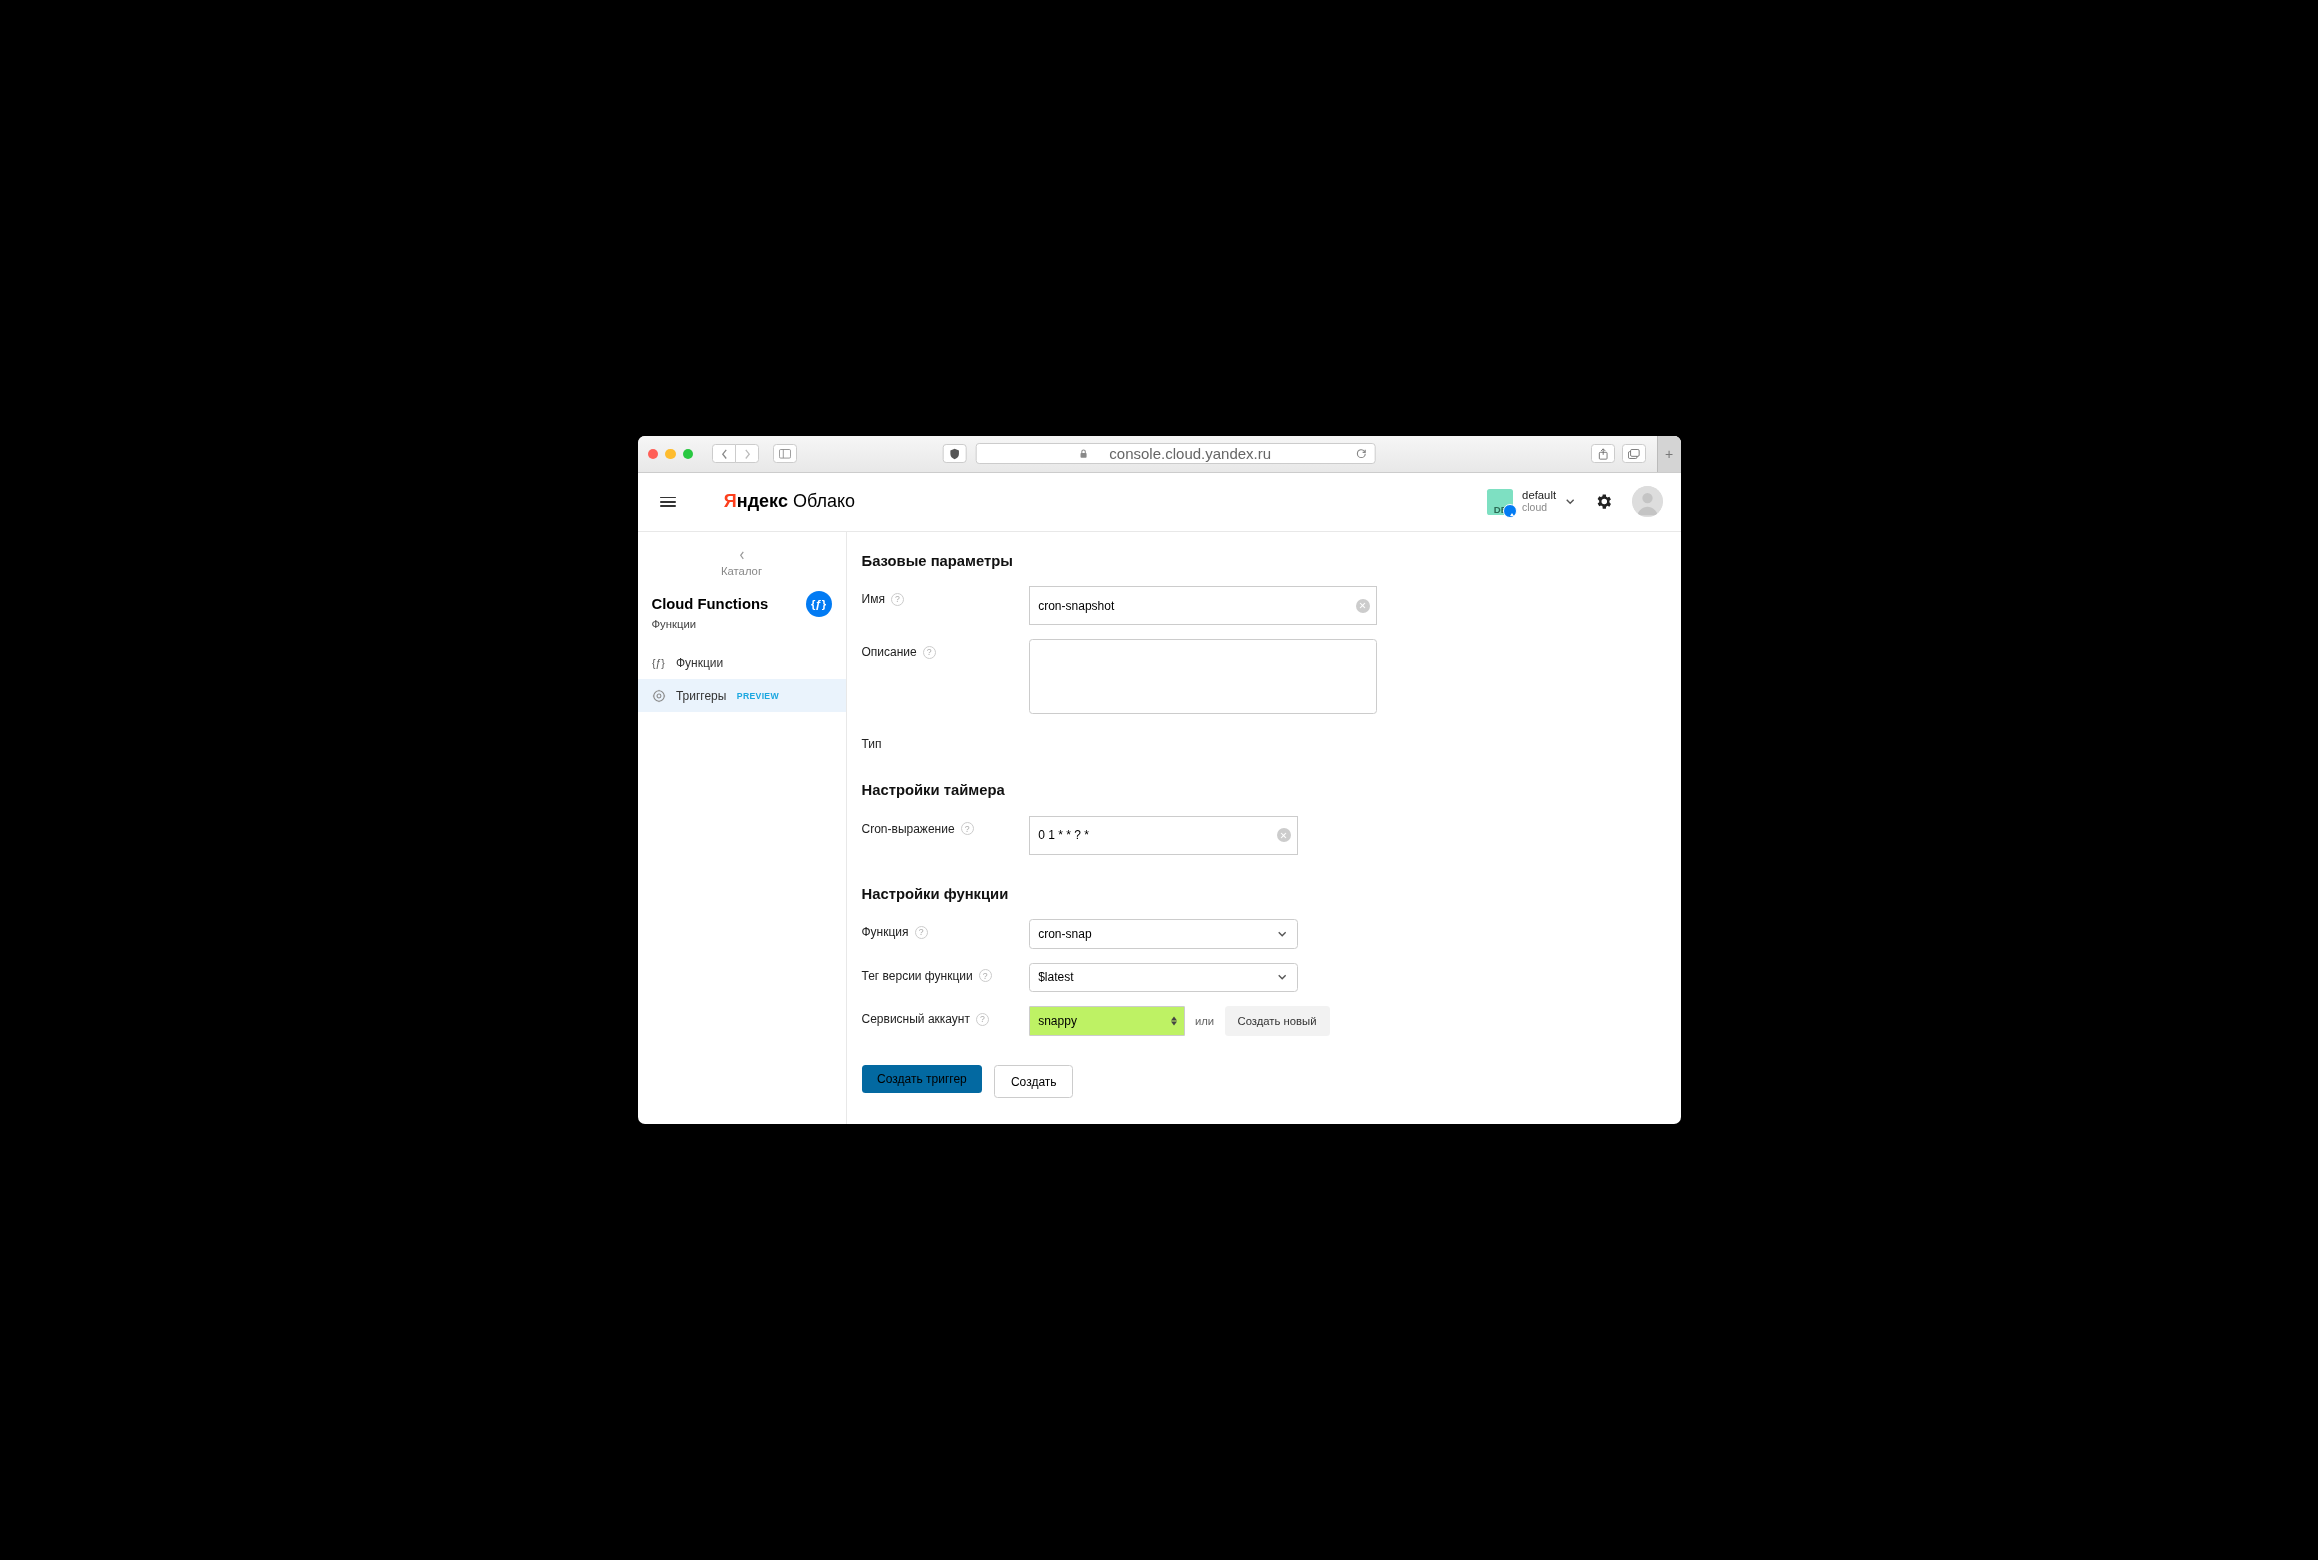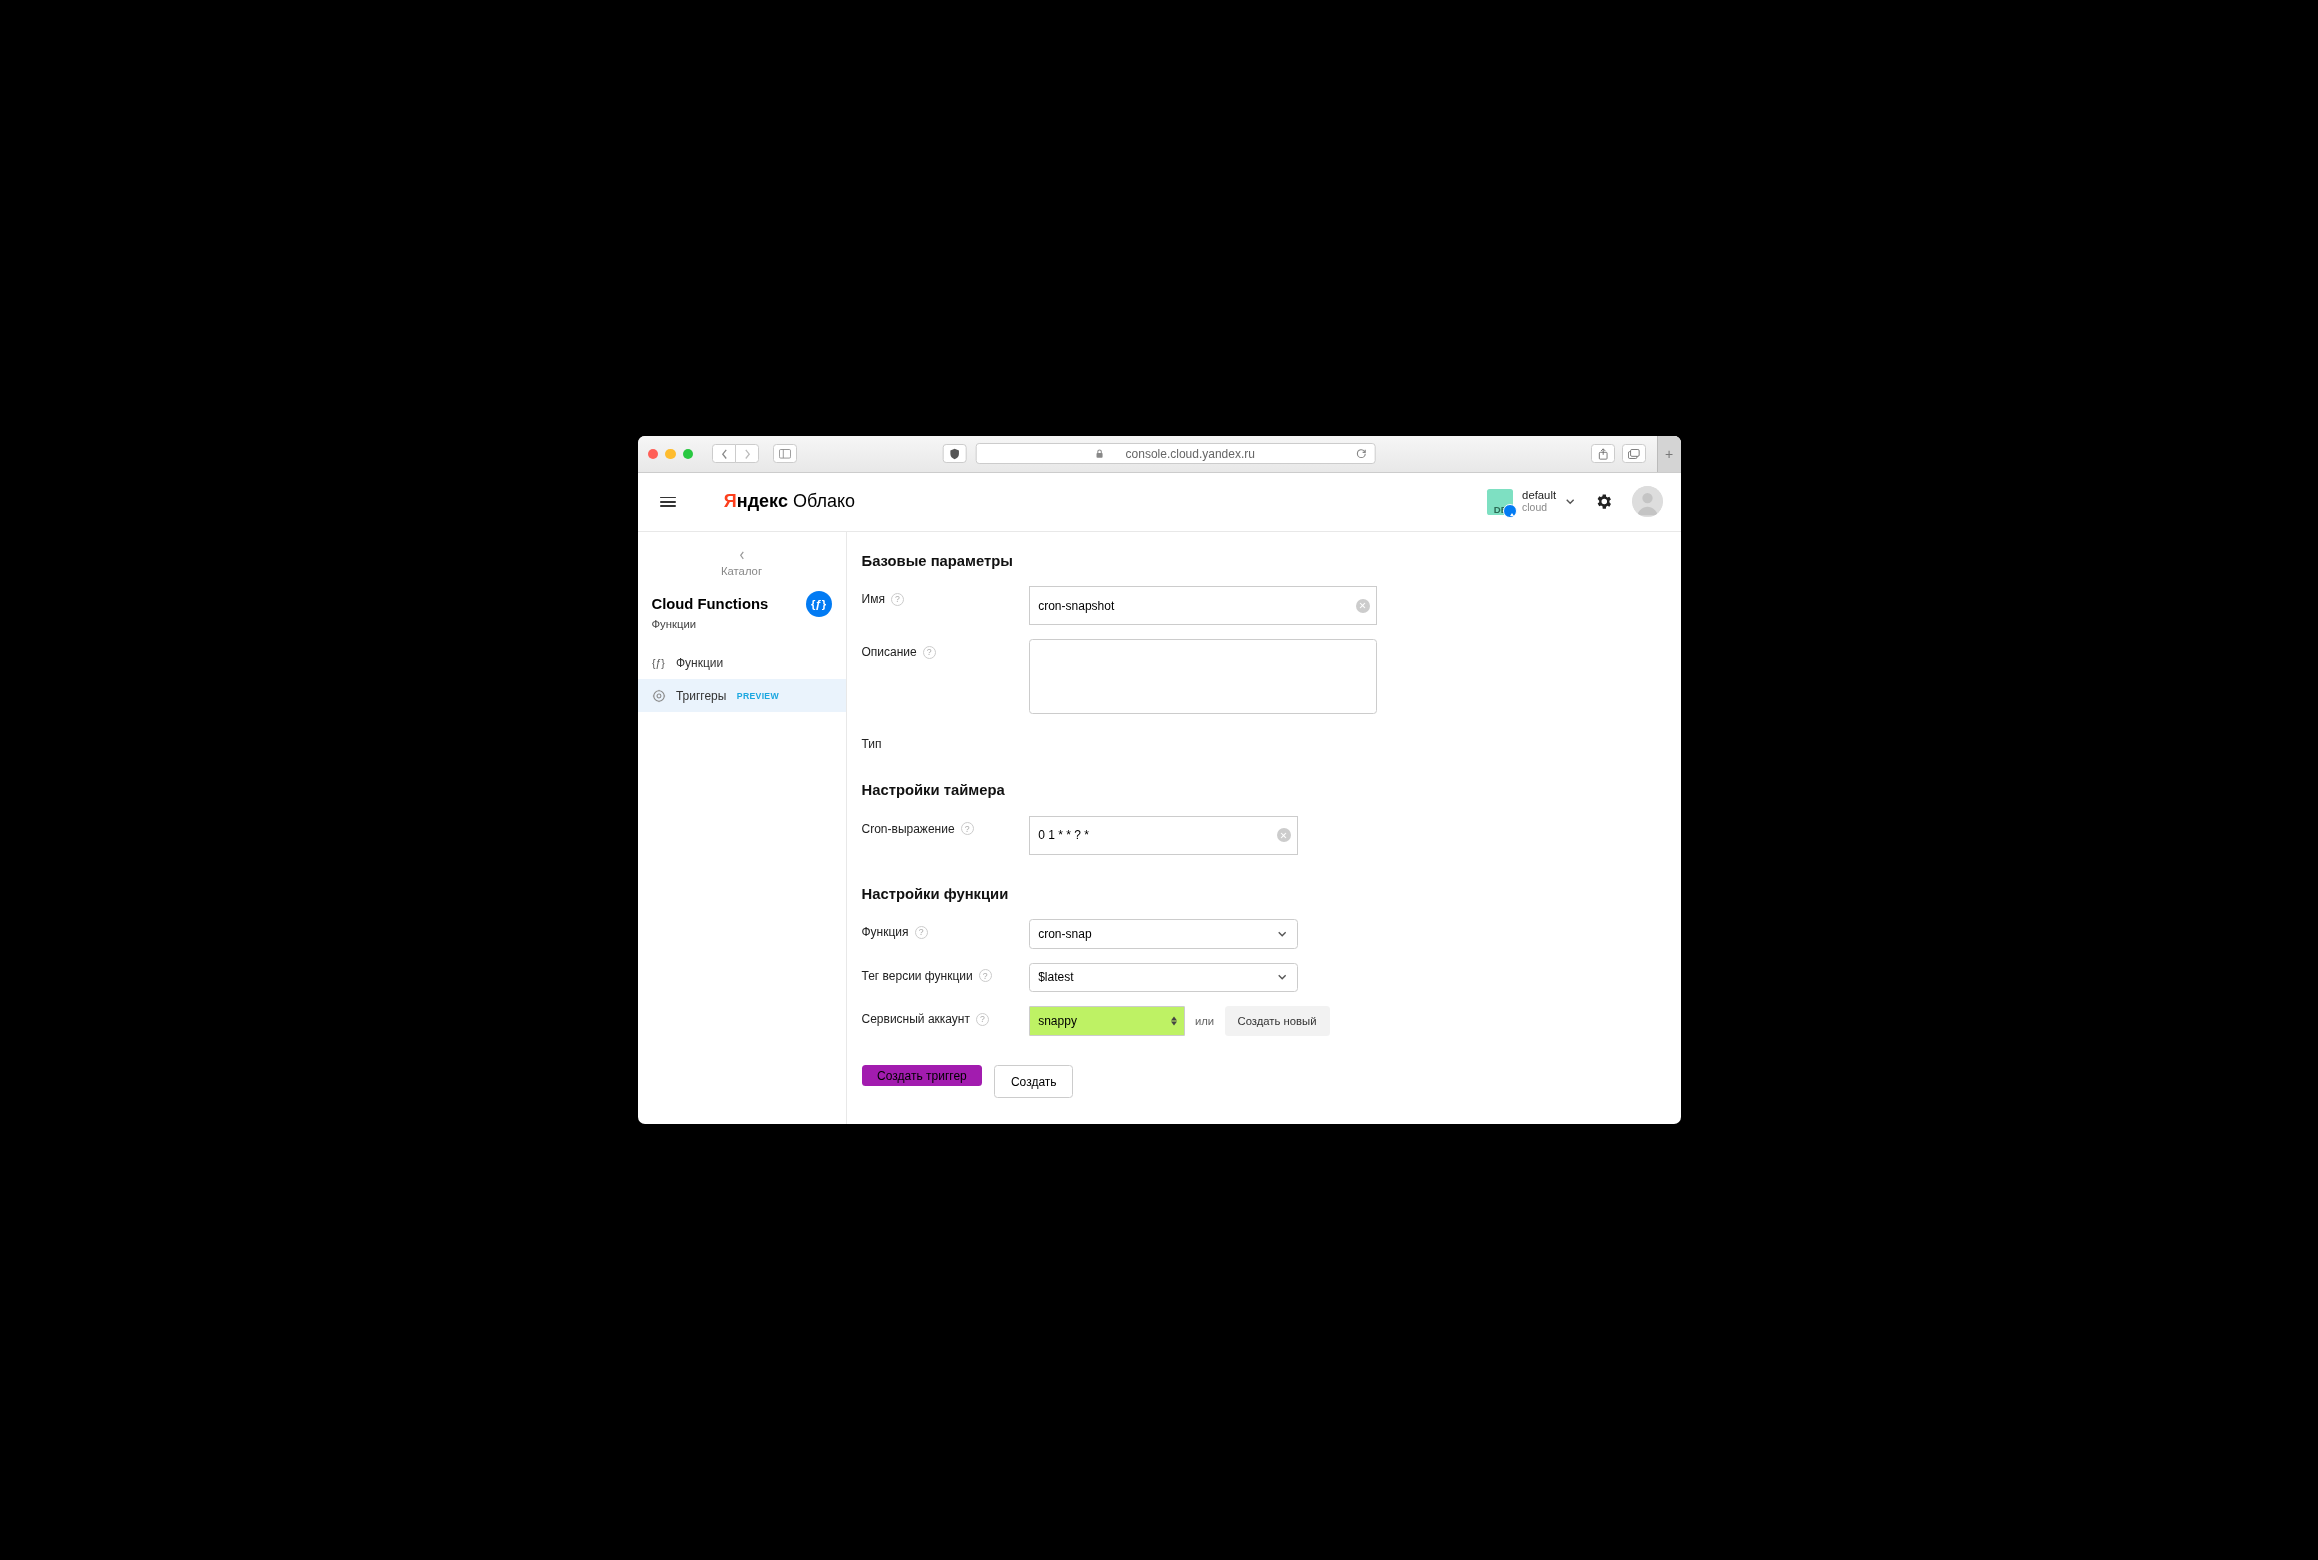--- a/index.html
+++ b/index.html
@@ -49,21 +49,21 @@
     display: flex; align-items: center; justify-content: center; color: #777;
   }
   .urlbar-wrap { position: absolute; left: 50%; transform: translateX(-50%); display: flex; align-items: center; gap: 8.7px; }
   .shieldbtn {
     width: 24px; height: 19px; background: #fff; border: 0.9px solid #ccc;
     border-radius: 3.5px; display: flex; align-items: center; justify-content: center;
   }
   .urlbar {
     width: 400px; height: 21px; background: #fff; border: 0.9px solid #ccc;
     border-radius: 3.5px; display: flex; align-items: center; justify-content: center;
-    color: #666; font-size: 12px; gap: 22px; position: relative;
+    color: #666; font-size: 15px; gap: 22px; position: relative;
   }
   .urlbar .reload { position: absolute; right: 7px; color: #888; }
   .rightbtns { margin-left: auto; display: flex; gap: 7px; }
   .iconbtn {
     width: 24px; height: 19px; background: #fff; border: 0.9px solid #ccc;
     border-radius: 3.5px; display: flex; align-items: center; justify-content: center;
     color: #666;
   }
   .newtab {
     width: 24px; height: 37px; background: #d4d4d4; margin: -8.7px -10.4px -8.7px 3.5px;
@@ -188,21 +188,21 @@
   .native .updown .up { border-bottom: 4.3px solid #444; }
   .native .updown .down { border-top: 4.3px solid #444; }
   .inline-ctrl { display: flex; align-items: center; gap: 10.4px; }
   .or { font-size: 11.3px; color: #666; }
   .ghost-btn {
     height: 29.5px; padding: 0 12px; border: 0.9px solid transparent; border-radius: 3.5px;
     background: #f2f2f2; font-size: 11.3px; cursor: pointer; color: #333;
   }
   .actions { display: flex; gap: 12px; margin-top: 29.5px; }
   .btn-primary {
-    height: 21px; padding: 0 15.6px; background: #a21caf; border: none;
+    height: 28px; padding: 0 15.6px; background: #0369a1; border: none;
     border-radius: 3.5px; font-size: 12px; font-weight: 500; cursor: pointer;
   }
   .btn-secondary {
     height: 33px; padding: 0 15.6px; background: #fff; border: 0.9px solid #ccc;
     border-radius: 3.5px; font-size: 12px; cursor: pointer;
   }
   svg { display: block; }
 </style>
 </head>
 <body>

